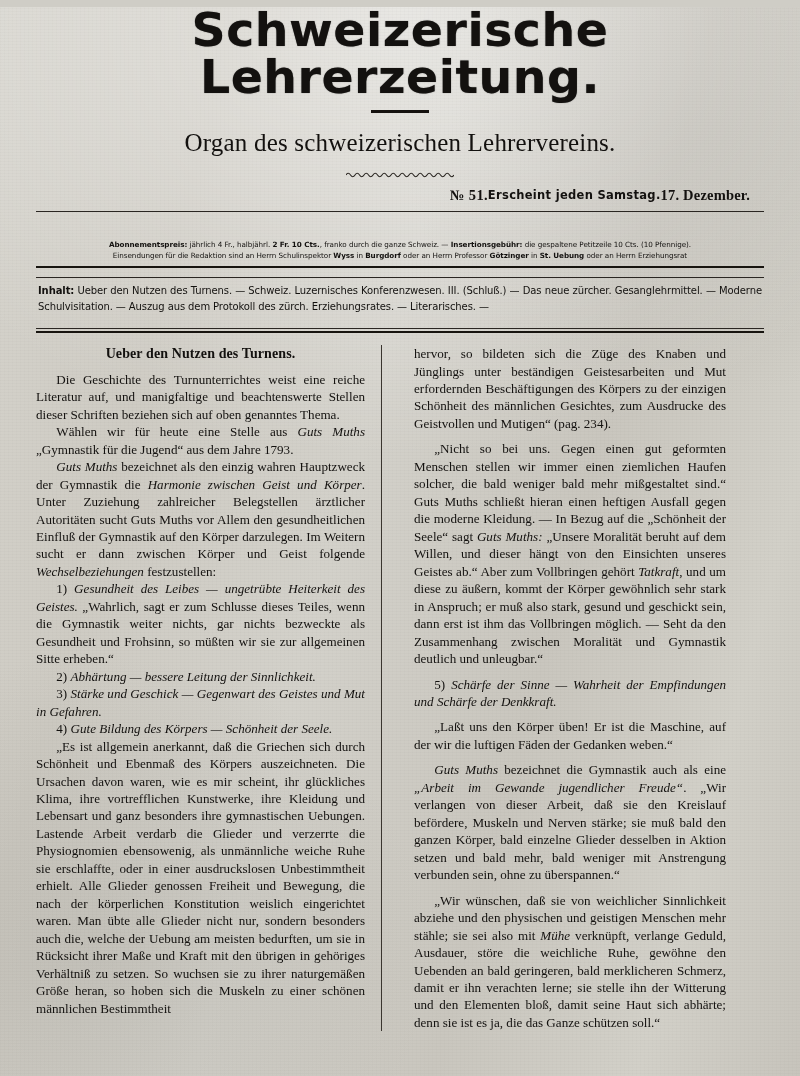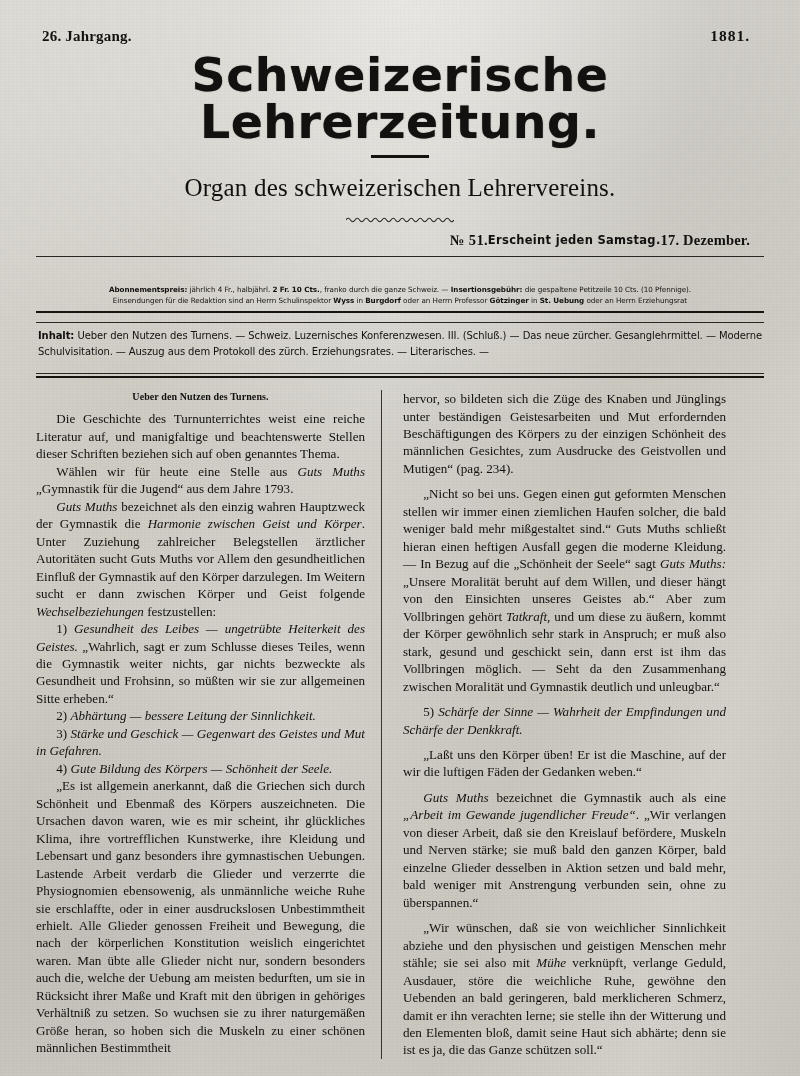--- a/index.html
+++ b/index.html
@@ -93,51 +93,47 @@
   .columns{
     display:flex;margin-top:12px;gap:0;
   }
   .col{
     width:345px;box-sizing:border-box;
     font-size:13.1px;line-height:1.335;
     text-align:justify;
     -webkit-hyphens:none;hyphens:none;
   }
   .col.left{padding-right:16px;}
-  .col.right{padding-left:21px;border-left:1.4px solid #3a352f;}
+  .col.right{padding-left:32px;border-left:1.4px solid #3a352f;}
   .col p{margin:0;text-indent:1.55em;}
   .col p.noind{text-indent:0;}
   .col p.gap{margin-top:8px;}
   .col i,.col em{font-style:italic;}
   .arttitle{
-    text-align:center;font-weight:bold;font-size:10px;
+    text-align:center;font-weight:bold;font-size:14px;
     margin:0 0 7px 0;letter-spacing:.1px;
   }
 
   
   .ghost{
     position:absolute;inset:0;z-index:1;pointer-events:none;
     opacity:.085;filter:blur(.4px);
     transform:scaleX(-1);
     font-size:13px;line-height:1.34;color:#000;
     padding:300px 40px 0;
     font-family:"Liberation Serif",serif;
   }
 </style>
 </head>
 <body>
 
 <div class="page">
 
   <div class="ghost"></div>
 
-  <div class="topline">
-    <span class="jahrgang">26. Jahrgang.</span>
-    <span class="jahr">1881.</span>
-  </div>
 
   <div class="masthead">Schweizerische Lehrerzeitung.</div>
   <div class="masthead-rule"></div>
 
   <div class="subtitle">Organ des schweizerischen Lehrervereins.</div>
 
   <svg class="wavy" viewBox="0 0 108 9" preserveAspectRatio="none">
     <path d="M0 5 Q2.25 1.6 4.5 5 T9 5 T13.5 5 T18 5 T22.5 5 T27 5 T31.5 5 T36 5 T40.5 5 T45 5 T49.5 5 T54 5 T58.5 5 T63 5 T67.5 5 T72 5 T76.5 5 T81 5 T85.5 5 T90 5 T94.5 5 T99 5 T103.5 5 T108 5" fill="none" stroke="#2b2722" stroke-width="1.1"></path>
   </svg>
 

